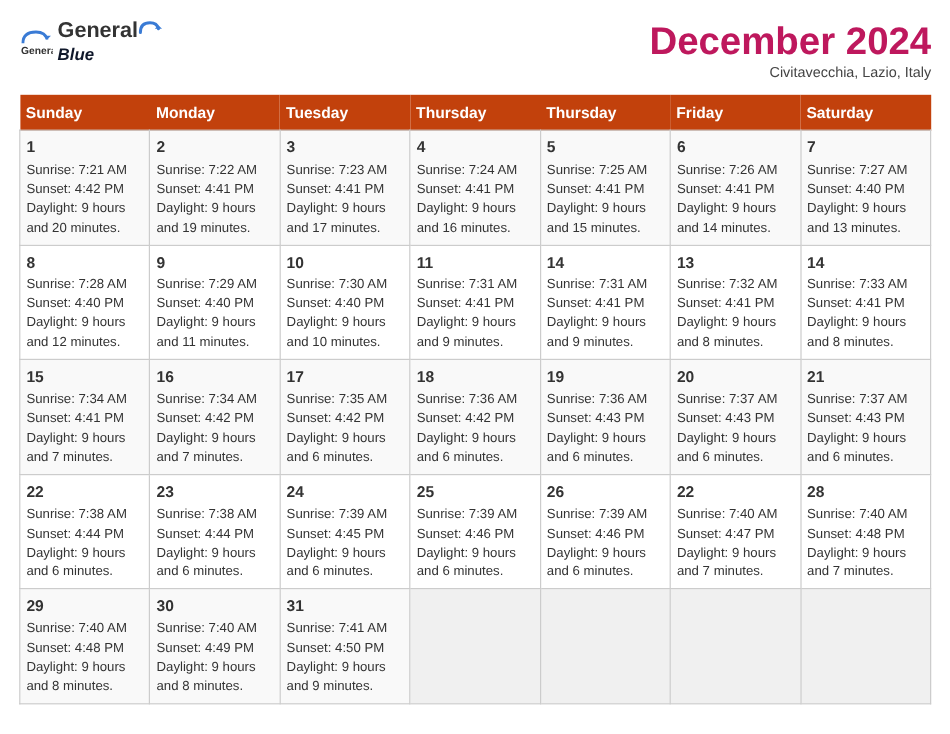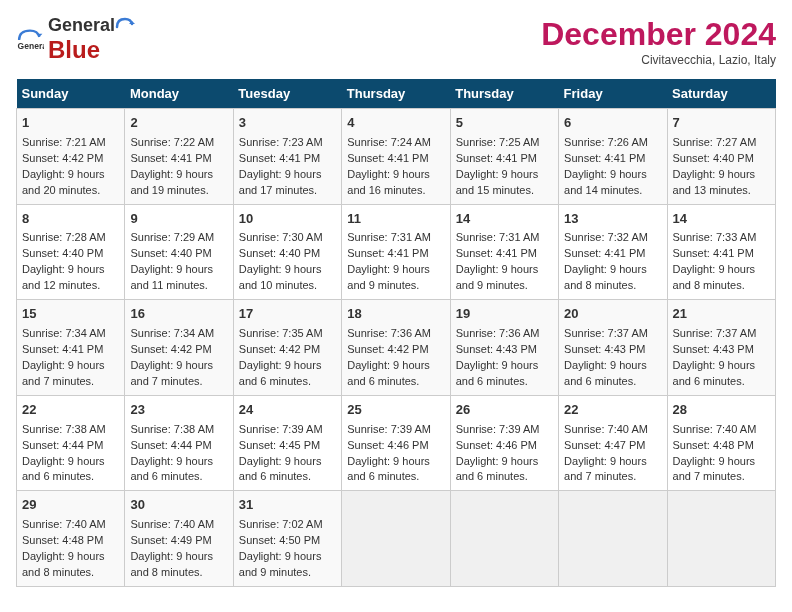--- a/index.html
+++ b/index.html
@@ -21,24 +21,25 @@
       align-items: center;
       gap: 4px;
     }
     .logo-text-general {
       font-size: 18px;
       font-weight: bold;
       color: #333;
       line-height: 1.1;
     }
     .logo-text-blue {
-      font-size: 24px;
-      font-weight: bold;
-      color: #b91c1c;
+      font-size: 14px;
+      font-weight: bold;
+      color: #0f172a;
       line-height: 1.1;
+      font-style: italic;
     }
     .logo-icon {
       width: 28px;
       height: 28px;
     }
     .title-block {
       text-align: right;
     }
     .title-block h1 {
       font-size: 32px;
@@ -49,21 +50,21 @@
       font-size: 12px;
       font-weight: normal;
       color: #444;
     }
     table {
       width: 100%;
       border-collapse: collapse;
       font-size: 11px;
     }
     thead tr th {
-      background-color: #0c4a6e;
+      background-color: #c2410c;
       color: #fff;
       padding: 7px 5px;
       text-align: left;
       font-size: 13px;
       font-weight: bold;
     }
     tbody tr td {
       border: 1px solid #ccc;
       vertical-align: top;
       padding: 5px 5px;
@@ -315,21 +316,21 @@
           <div>Daylight: 9 hours and 8 minutes.</div>
         </td>
         <td>
           <span class="day-num">30</span>
           <div>Sunrise: 7:40 AM</div>
           <div>Sunset: 4:49 PM</div>
           <div>Daylight: 9 hours and 8 minutes.</div>
         </td>
         <td>
           <span class="day-num">31</span>
-          <div>Sunrise: 7:02 AM</div>
+          <div>Sunrise: 7:41 AM</div>
           <div>Sunset: 4:50 PM</div>
           <div>Daylight: 9 hours and 9 minutes.</div>
         </td>
         <td class="empty-cell"></td>
         <td class="empty-cell"></td>
         <td class="empty-cell"></td>
         <td class="empty-cell"></td>
       </tr>
     </tbody>
 </table>

